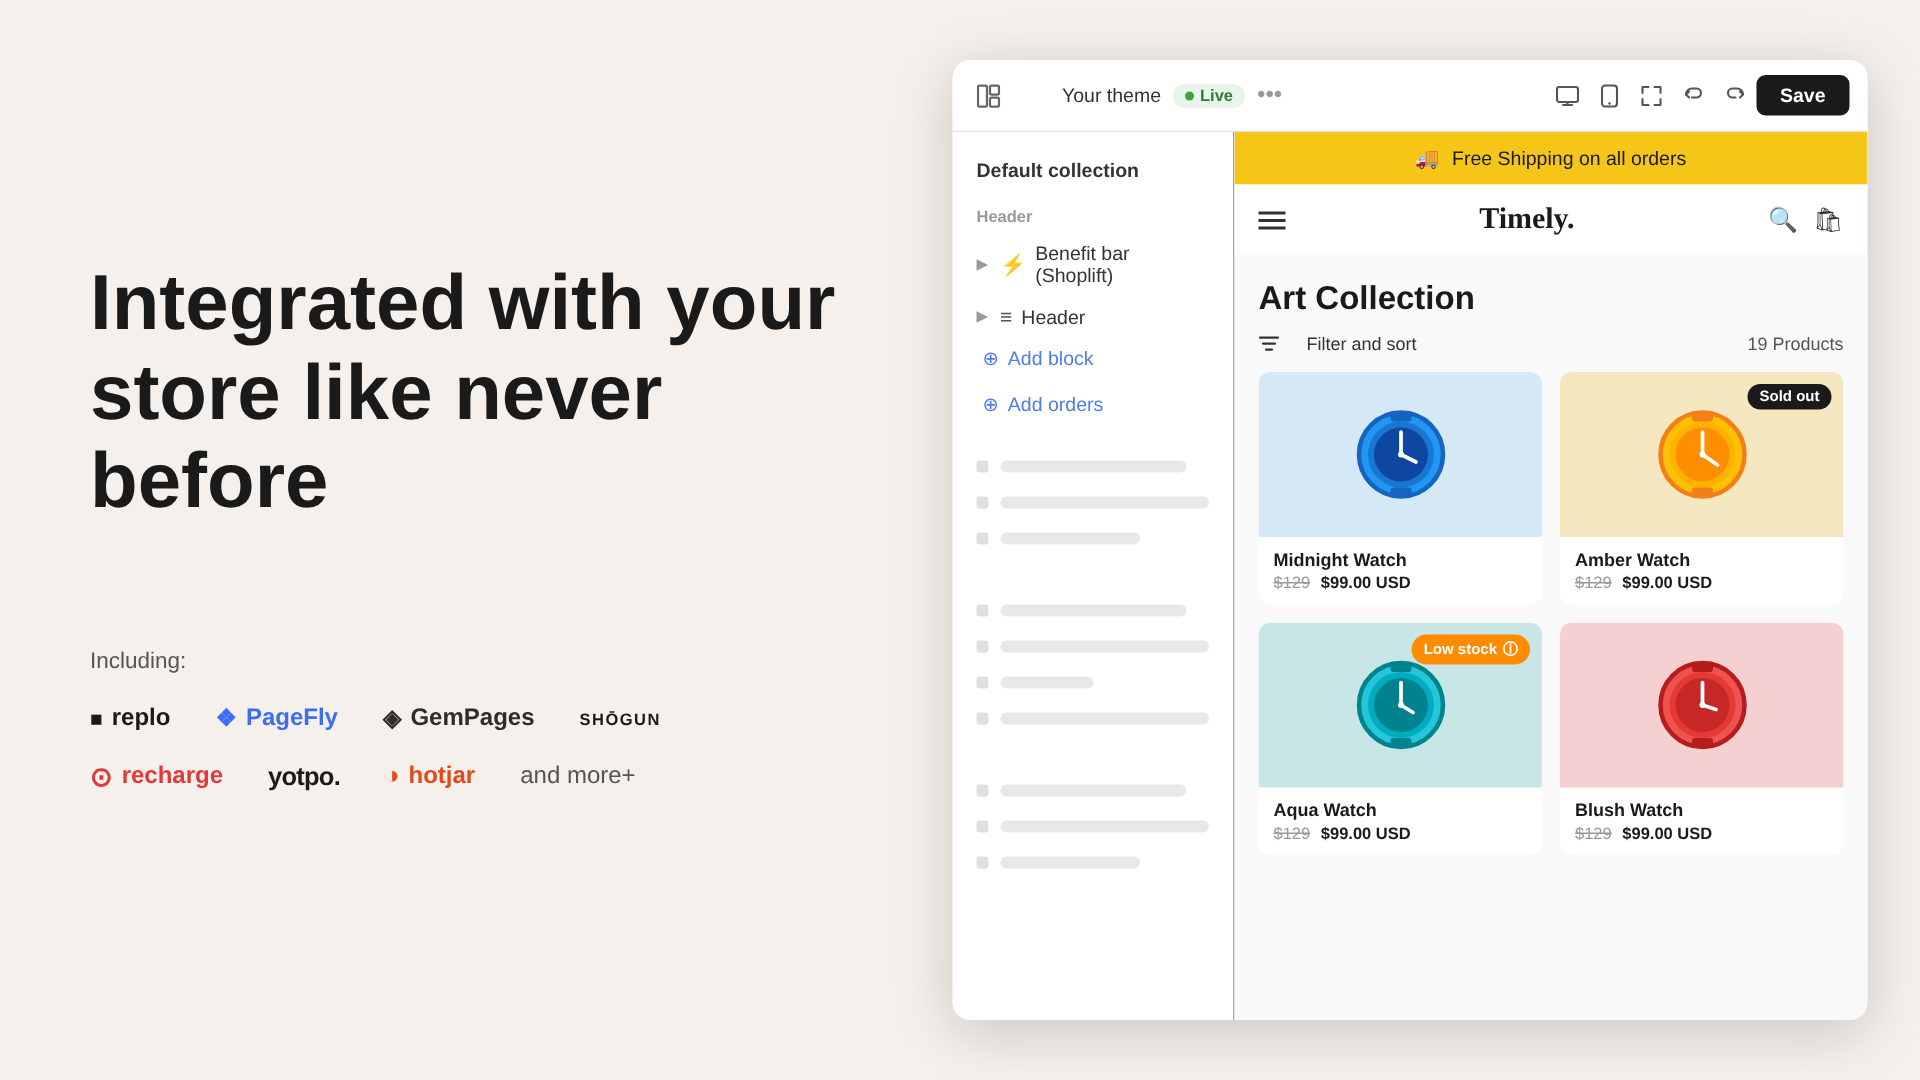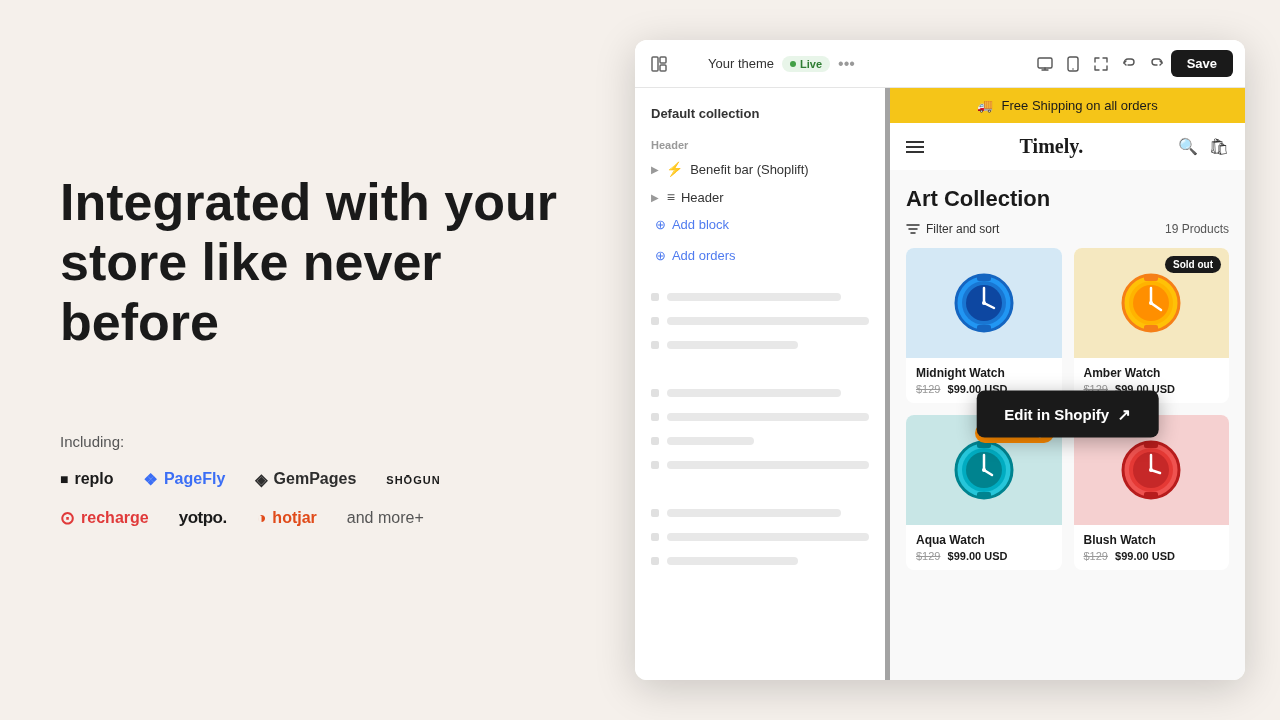--- a/index.html
+++ b/index.html
@@ -176,23 +176,23 @@
 
     
     .editor-body {
       display: flex;
       flex: 1;
       overflow: hidden;
     }
 
     
     .editor-sidebar {
-      width: 255px;
+      width: 188px;
       background: #fff;
-      border-right: 5px solid #a3a3a3;
+      border-right: 1px solid #a3a3a3;
       overflow-y: auto;
       padding: 12px 0;
     }
 
     .sidebar-section-title {
       font-size: 11px;
       font-weight: 600;
       color: #333;
       padding: 6px 16px;
       text-transform: none;
@@ -307,21 +307,21 @@
     .store-filter-bar {
       display: flex;
       align-items: center;
       justify-content: space-between;
       padding: 0 16px 12px;
     }
 
     .filter-btn {
       display: flex;
       align-items: center;
-      gap: 6px;
+      gap: 18px;
       font-size: 12px;
       color: #333;
     }
 
     .products-count {
       font-size: 12px;
       color: #555;
     }
 
     .products-grid {
@@ -728,21 +728,17 @@
               <div class="product-name">Blush Watch</div>
               <div class="product-price">
                 <span class="original">$129</span>
                 <span class="sale">$99.00 USD</span>
               </div>
             </div>
           </div>
 
         </div>
 
-        <div class="edit-overlay">
-          <span>Edit in Shopify</span>
-          <span class="cursor-arrow">↗</span>
-        </div>
 
       </div>
     </div>
   </div>
 </div>
 
 </body></html>

